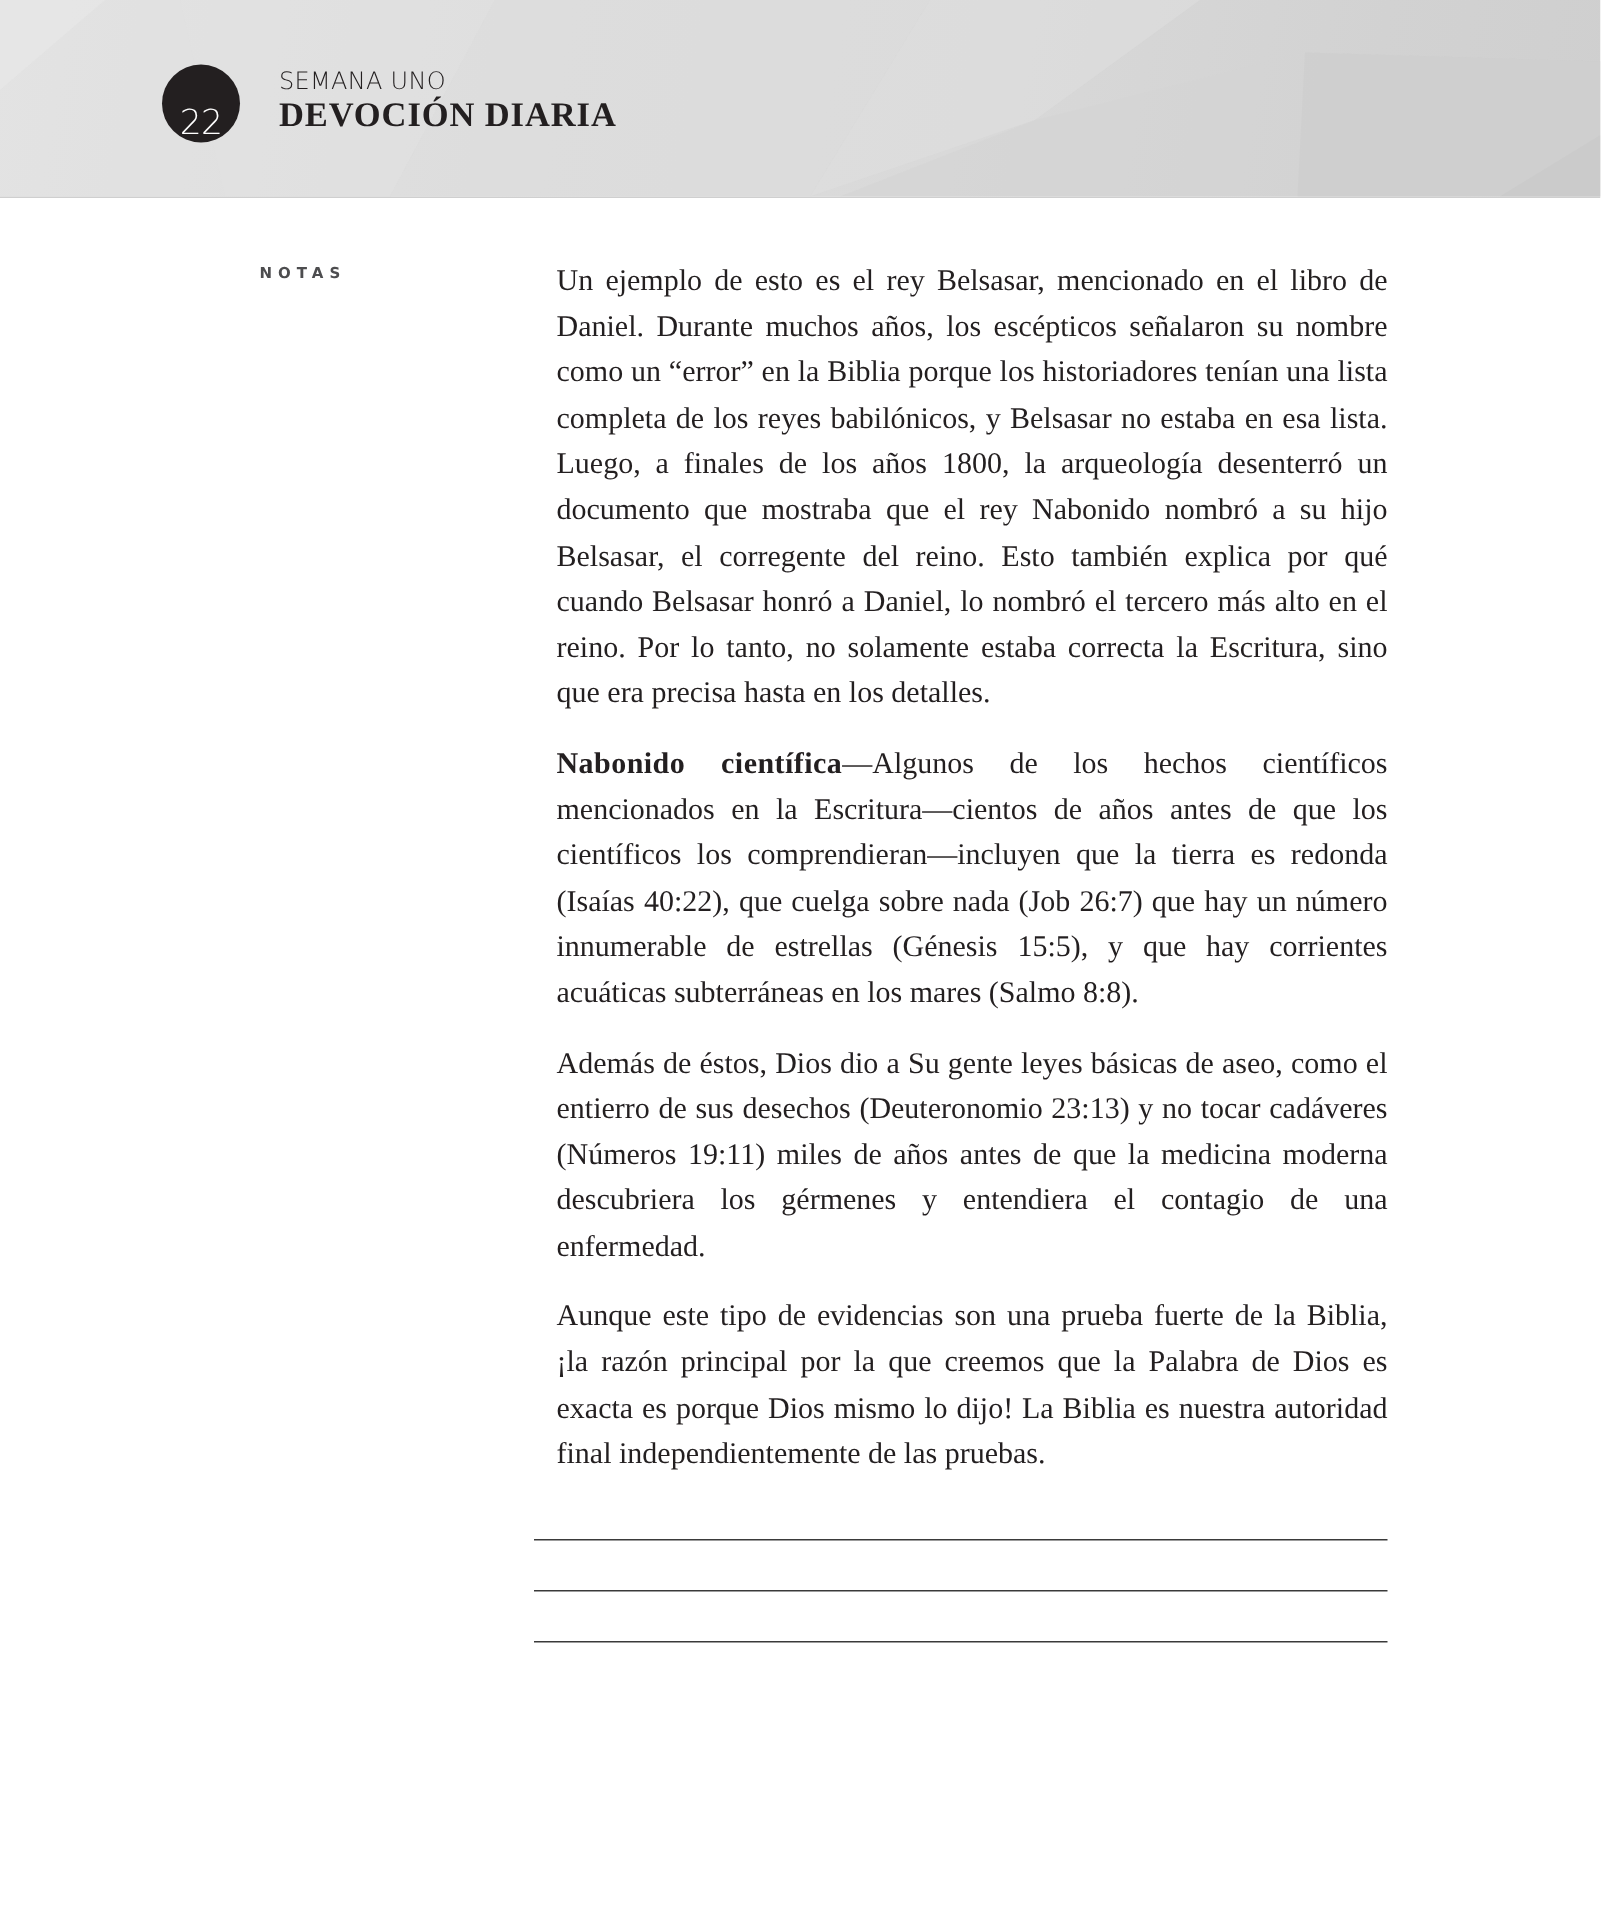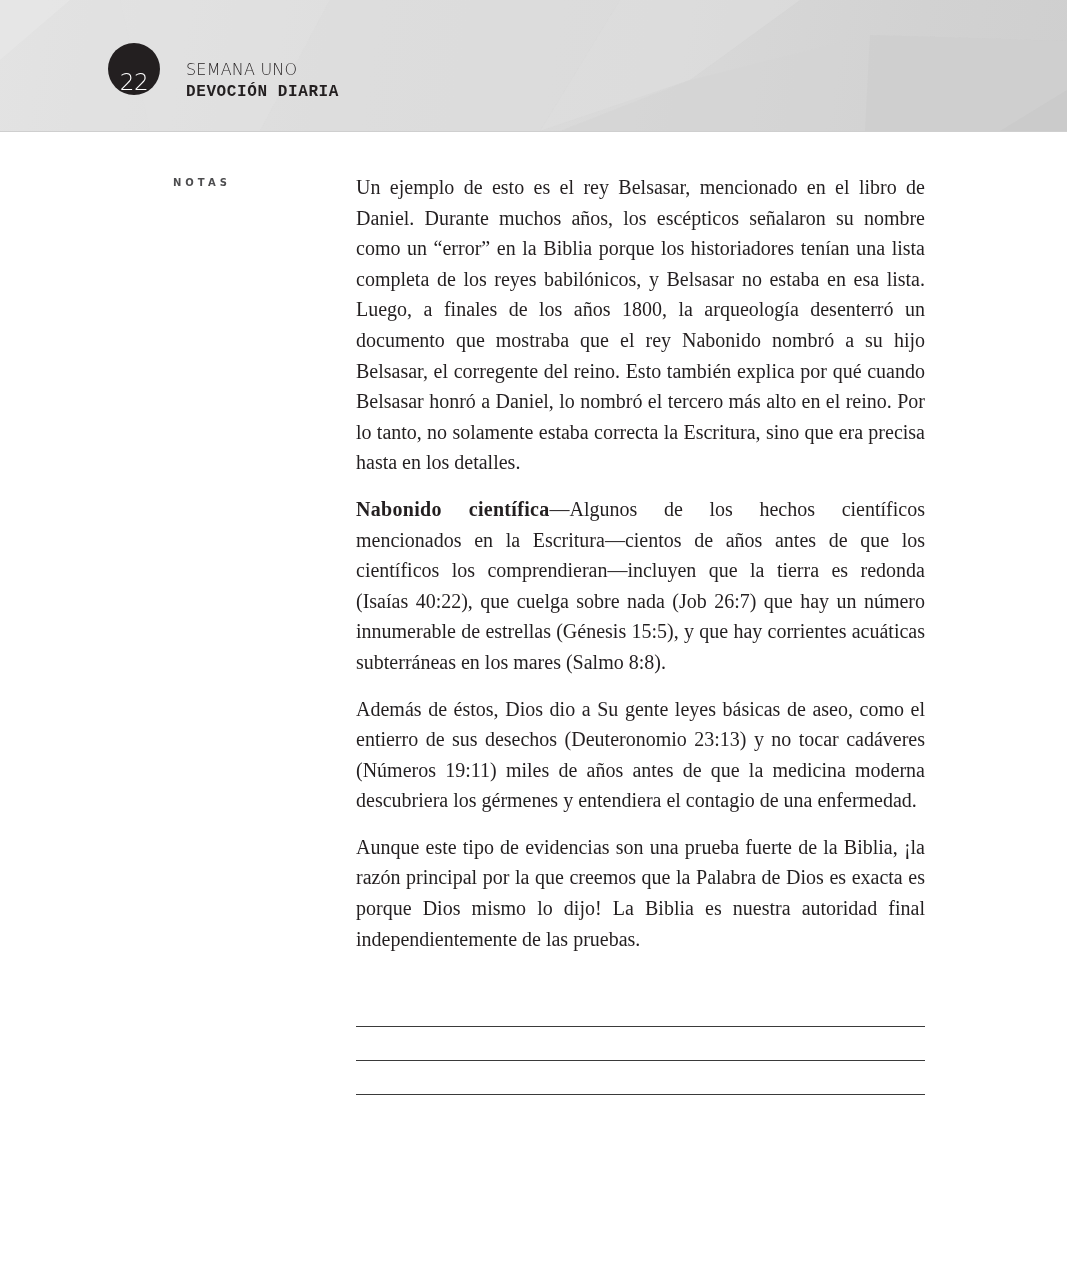--- a/index.html
+++ b/index.html
@@ -49,25 +49,24 @@
       left: 186px;
       top: 45px;
     }
     .week-label {
       font-family: "DejaVu Sans", sans-serif;
       font-size: 16px;
       font-weight: 300;
       color: #231f20;
       line-height: 18px;
       letter-spacing: 0.2px;
-      margin-top: 16px;
     }
     .section-title {
-      font-family: Liberation Mono, monospace;
-      font-size: 16px;
+      font-family: Liberation Serif, serif;
+      font-size: 23px;
       font-weight: bold;
       color: #231f20;
       line-height: 27px;
       letter-spacing: 0.6px;
     }
     .notes-label {
       position: absolute;
       left: 173px;
       top: 177px;
       font-family: "DejaVu Sans", sans-serif;
@@ -81,21 +80,21 @@
       left: 356px;
       top: 172px;
       width: 569px;
       font-family: "Liberation Serif", serif;
       font-size: 20px;
       line-height: 30.6px;
       color: #231f20;
       text-align: justify;
     }
     .body-text p {
-      margin: 0 0 16px 0;
+      margin: 0 0 16px 15px;
     }
     .body-text b {
       font-weight: bold;
       letter-spacing: 0.3px;
     }
     .writing-lines {
       position: absolute;
       left: 356px;
       top: 1026px;
       width: 569px;

